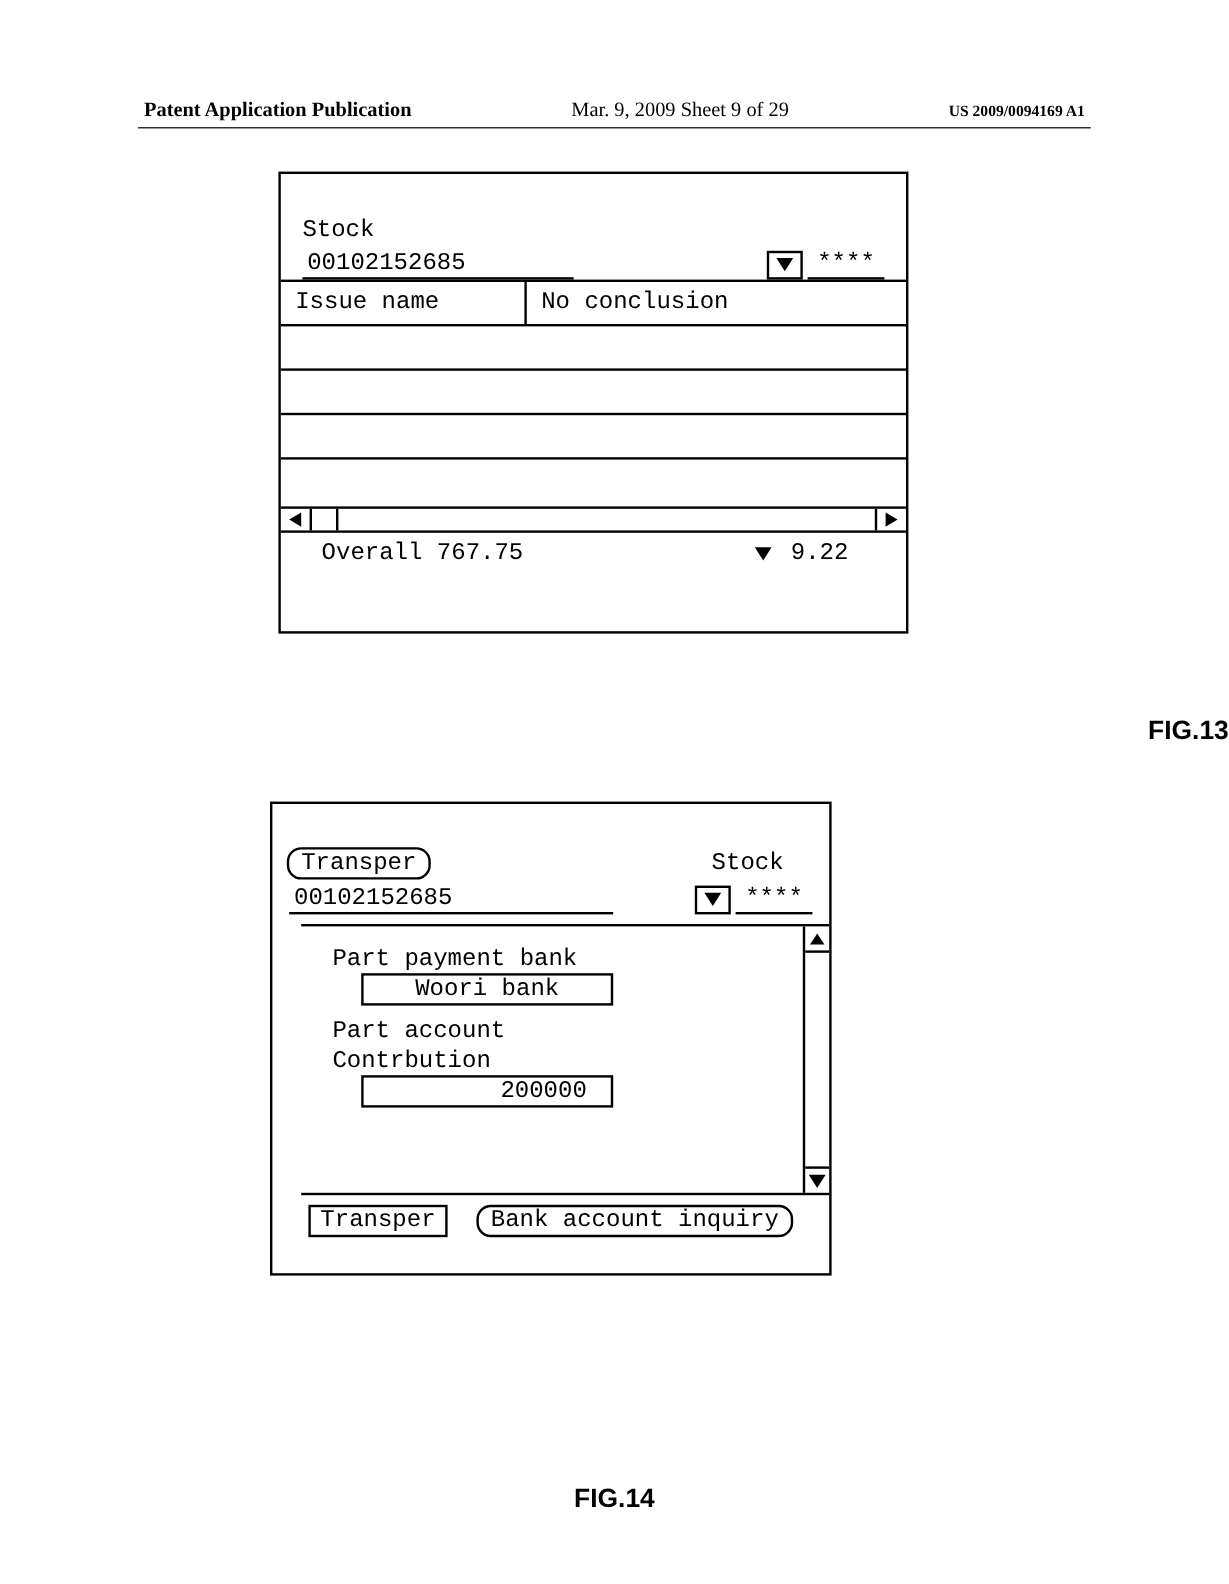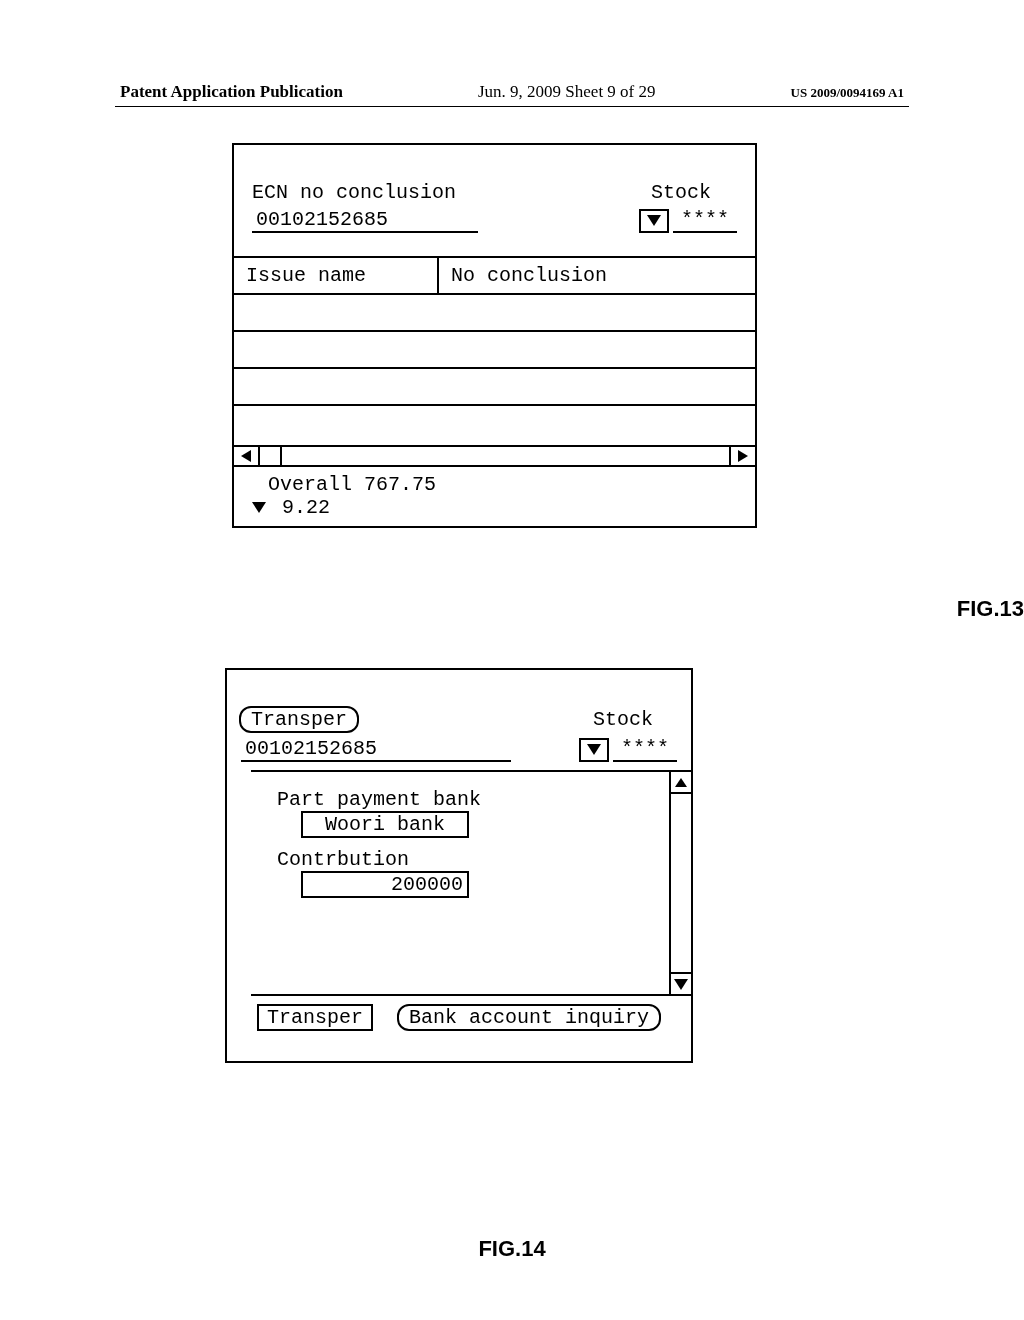--- a/index.html
+++ b/index.html
@@ -91,21 +91,21 @@
     .fig13-stars {
       border-bottom: 2px solid #000;
       padding: 0 8px;
       margin-left: 4px;
       min-width: 60px;
     }
     .fig13-row3 {
       display: flex;
       border-top: 2px solid #000;
       border-bottom: 2px solid #000;
-      margin-top: 23px;
+      margin-top: 0;
     }
     .fig13-col-left {
       width: 205px;
       border-right: 2px solid #000;
       padding: 6px 12px;
     }
     .fig13-col-right {
       flex: 1;
       padding: 6px 12px;
     }
@@ -149,21 +149,20 @@
       height: 100%;
       display: flex;
       align-items: center;
       justify-content: center;
       font-size: 13px;
     }
     .fig13-footer {
       display: flex;
       padding: 6px 18px;
       justify-content: space-between;
-      flex-direction: column;
     }
     .fig13-overall {
       padding-left: 16px;
     }
     .fig13-change {
       display: flex;
       align-items: center;
       gap: 16px;
       padding-right: 30px;
     }
@@ -280,22 +279,22 @@
       display: flex;
       align-items: center;
       justify-content: center;
       font-size: 12px;
     }
     .fig14-field-label {
       margin-top: 2px;
     }
     .fig14-field-box {
       border: 2px solid #000;
-      width: 168px;
-      padding: 0 4px;
+      width: 210px;
+      padding: 0 20px;
       margin-left: 24px;
       margin-bottom: 10px;
       text-align: right;
     }
     .fig14-field-box.center {
       text-align: center;
     }
     .fig14-footer {
       display: flex;
       padding: 8px 18px;
@@ -342,28 +341,27 @@
       border-top: 6px solid transparent;
       border-bottom: 6px solid transparent;
       border-left: 10px solid #000;
     }
   </style>
 </head>
 <body>
 
 <div class="page-header">
   <span class="header-left">Patent Application Publication</span>
-  <span class="header-center">Jun. 9, 2009  Sheet 9 of 29</span>
+  <span class="header-center">Mar. 9, 2009  Sheet 9 of 29</span>
   <span class="header-right">US 2009/0094169 A1</span>
 </div>
 <div class="header-line"></div>
 
 <div class="fig13-panel">
   <div class="fig13-row1">
-    <span class="fig13-ecn-label">ECN no conclusion</span>
     <span class="fig13-stock-label">Stock</span>
   </div>
   <div class="fig13-row2">
     <span class="fig13-account">00102152685</span>
     <span class="fig13-spacer"></span>
     <span class="fig13-dropdown-btn">
       <span class="icon-tri-dn"></span>
     </span>
     <span class="fig13-stars">****</span>
   </div>
@@ -411,20 +409,21 @@
     <span class="fig14-account">00102152685</span>
     <span class="fig14-dropdown-btn">
       <span class="icon-tri-dn"></span>
     </span>
     <span class="fig14-stars">****</span>
   </div>
   <div class="fig14-body">
     <div class="fig14-content">
       <div class="fig14-field-label">Part payment bank</div>
       <div class="fig14-field-box center">Woori bank</div>
+      <div class="fig14-field-label">Part account</div>
       <div class="fig14-field-label">Contrbution</div>
       <div class="fig14-field-box">200000</div>
     </div>
     <div class="fig14-sb-v">
       <div class="fig14-sb-arrow-up">
         <span class="icon-tri-up"></span>
       </div>
       <div class="fig14-sb-track-v"></div>
       <div class="fig14-sb-arrow-dn">
         <span class="icon-tri-dn"></span>

